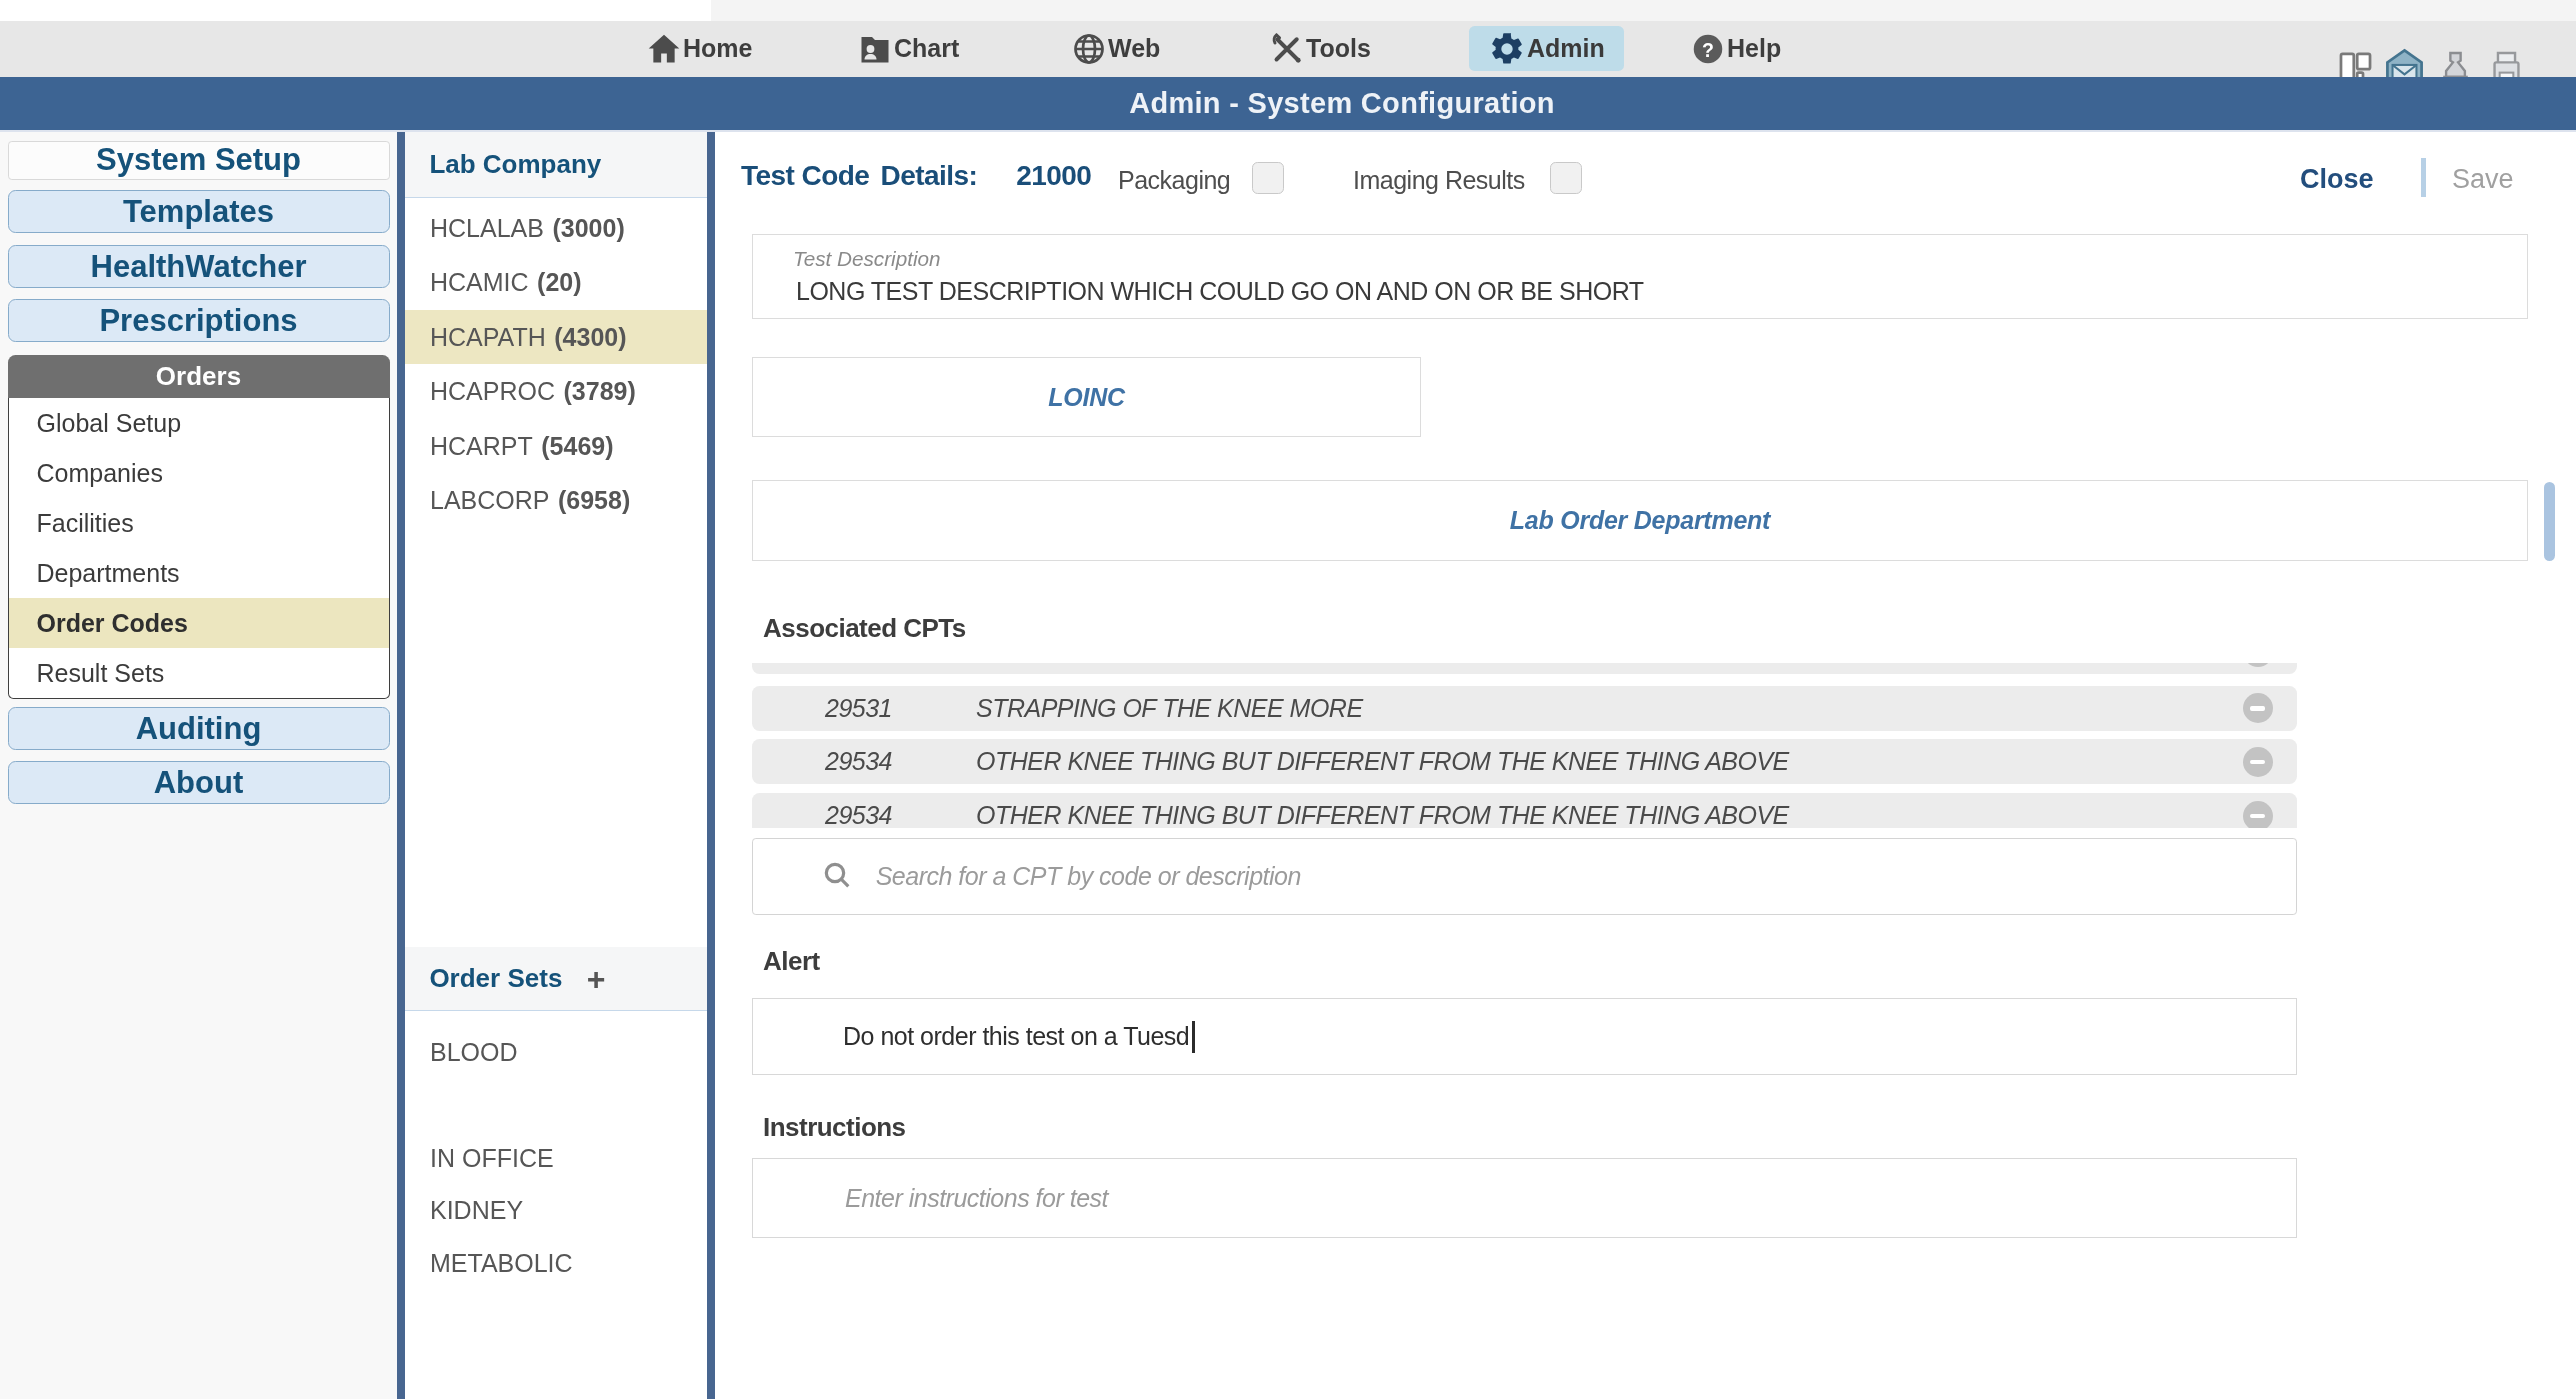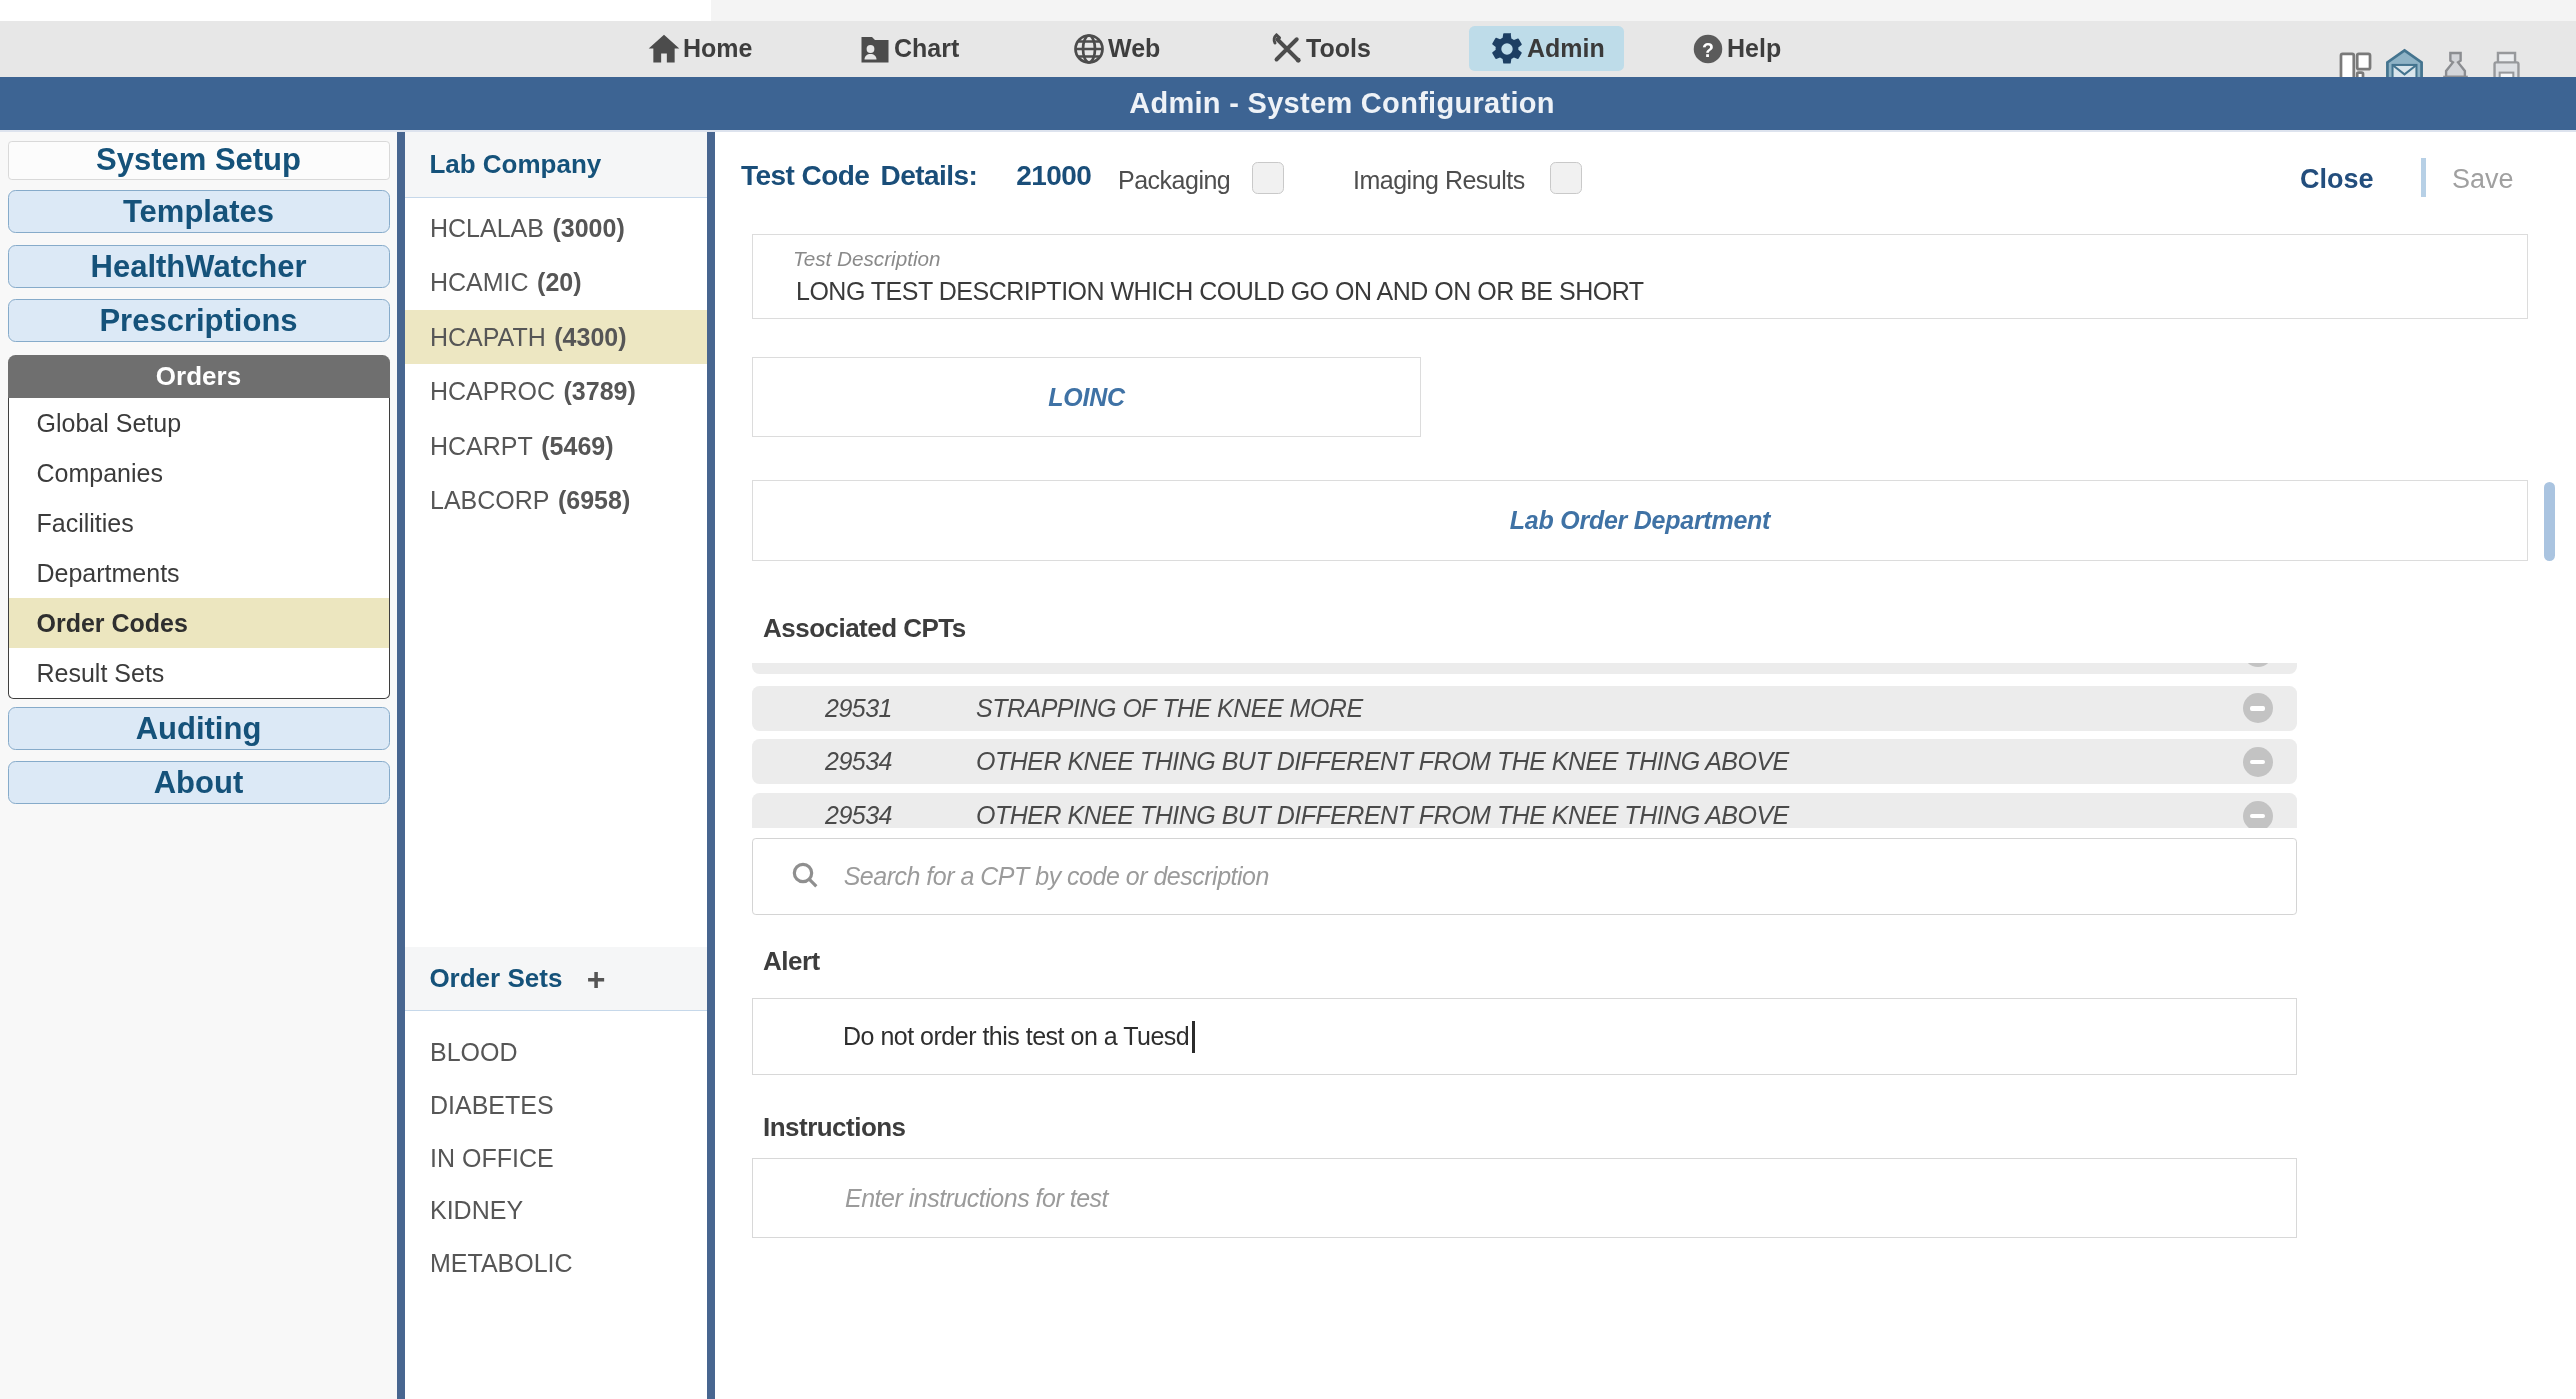--- a/index.html
+++ b/index.html
@@ -79,21 +79,21 @@
             display:flex;align-items:center;font-size:25px;font-style:italic;color:#4a4a4a;
             letter-spacing:-0.02em;}
   .cpt-code{position:absolute;left:73px;}
   .cpt-desc{position:absolute;left:224px;}
   .minus{position:absolute;right:24.4px;top:7.5px;width:30px;height:30px;border-radius:50%;
             background:#c3c3c3;}
   .minus::after{content:"";position:absolute;left:7.5px;top:13px;width:15px;height:4.7px;
             background:#fff;border-radius:1.9px;}
 
   .search-box{left:37px;top:706px;width:1545px;height:77px;border:1.9px solid #d4d4d4;border-radius:3.8px;
-            display:flex;align-items:center;}
+            display:flex;align-items:center;padding-left:32px;}
   .search-box input{border:none;outline:none;flex:1;font-size:25px;font-style:italic;color:#333;
             font-family:inherit;letter-spacing:-0.02em;background:transparent;}
   .search-box input::placeholder{color:#9b9b9b;font-style:italic;}
   .search-icon{margin-left:36px;margin-right:20.7px;}
 
   .alert-box{left:37px;top:866px;width:1545px;height:77px;border:1.9px solid #d8d8d8;
             display:flex;align-items:center;padding-left:90px;font-size:25px;color:#2e2e2e;
             letter-spacing:-0.02em;}
   .caret{display:inline-block;width:2.8px;height:32px;background:#2b2b2b;margin-left:2.8px;
             vertical-align:middle;}
@@ -290,23 +290,20 @@
       </div>
 
     <div class="col-header" style="top:815px;height:64px;">
       <span>Order Sets</span>
       <span class="plus">+</span>
     </div>
 
     <div class="col-item" style="top:894px;height:53px;">
         <span>BLOOD</span>
       </div>
-    <div class="col-item" style="top:947px;height:53px;">
-        <span>DIABETES</span>
-      </div>
     <div class="col-item" style="top:1000px;height:53px;">
         <span>IN OFFICE</span>
       </div>
     <div class="col-item" style="top:1052px;height:53px;">
         <span>KIDNEY</span>
       </div>
     <div class="col-item" style="top:1105px;height:53px;">
         <span>METABOLIC</span>
       </div>
   </section>

